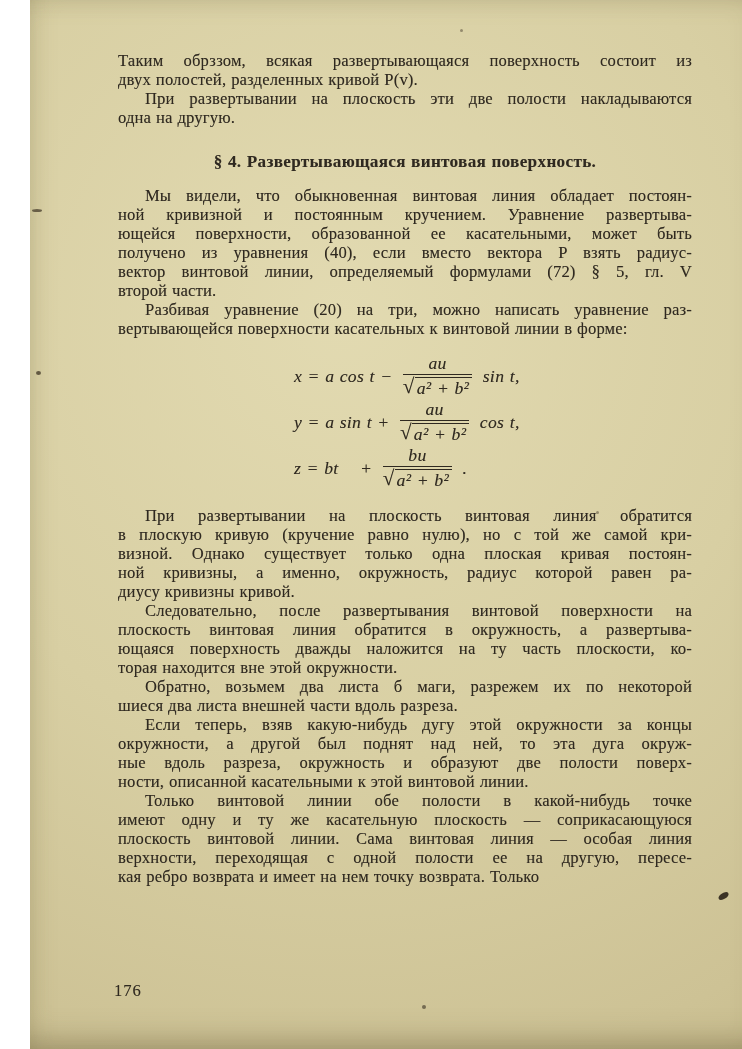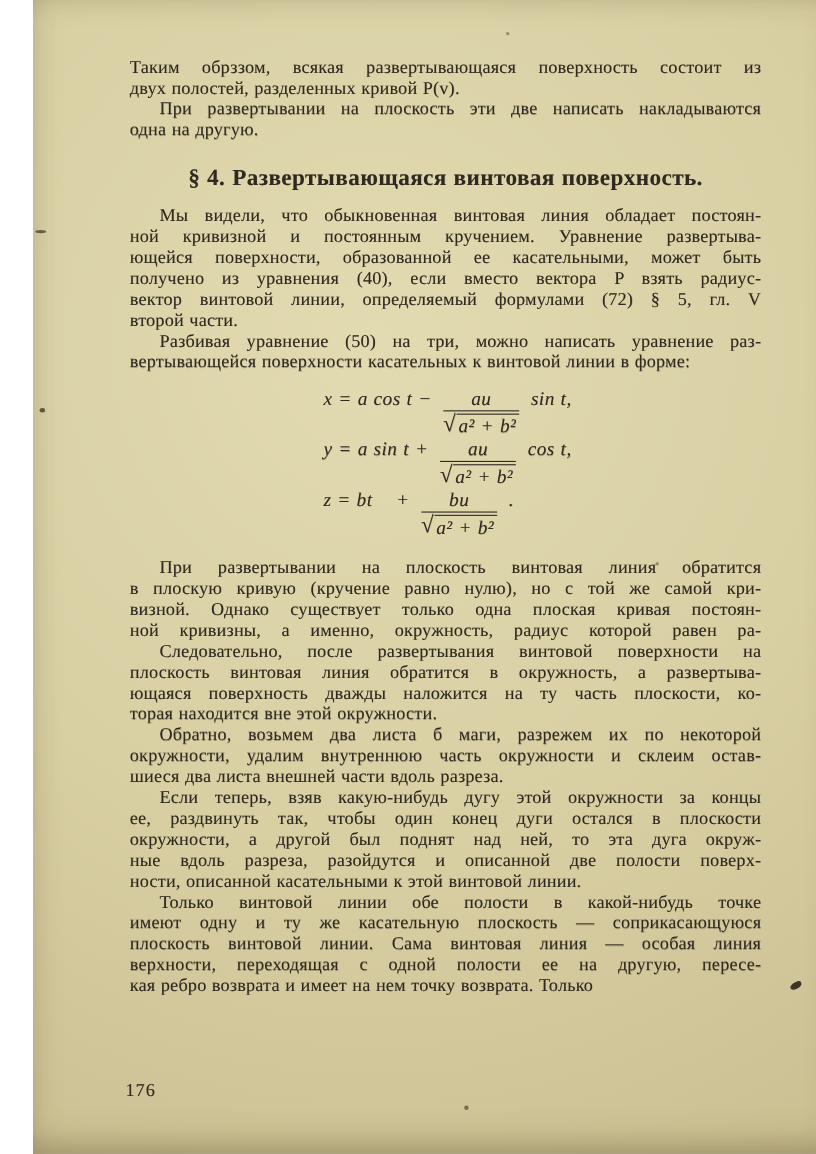--- a/index.html
+++ b/index.html
@@ -46,27 +46,28 @@
   .line {
     text-align: justify;
     text-align-last: justify;
     white-space: nowrap;
   }
   .line.last { text-align-last: auto; white-space: normal; }
   .line.indent { padding-left: 27px; }
   .heading {
     text-align: center;
     font-weight: bold;
-    font-size: 21px;
+    font-size: 17px;
     letter-spacing: 0.4px;
     margin: 25px 0 15px 0;
   }
   .equations { margin: 15px 0 15px 176px; }
   .equation {
     display: flex;
+    align-items: center;
     height: 46px;
     font-size: 17.5px;
     font-style: italic;
     letter-spacing: 0.4px;
   }
   .eq-pre, .eq-post { white-space: pre; }
   .frac {
     display: inline-block;
     text-align: center;
     margin: 0 5px;
@@ -114,34 +115,34 @@
 </head>
 <body>
 
 <div class="page">
   <div class="text-block" id="content">
       <div class="paragraph">
         <div class="line">Таким обрззом, всякая развертывающаяся поверхность состоит из</div>
         <div class="line last">двух полостей, разделенных кривой P(v).</div>
       </div>
       <div class="paragraph">
-        <div class="line indent">При развертывании на плоскость эти две написать накладываются</div>
+        <div class="line indent">При развертывании на плоскость эти две полости накладываются</div>
         <div class="line last">одна на другую.</div>
       </div>
       <div class="heading">§ 4. Развертывающаяся винтовая поверхность.</div>
       <div class="paragraph">
         <div class="line indent">Мы видели, что обыкновенная винтовая линия обладает постоян-</div>
         <div class="line">ной кривизной и постоянным кручением. Уравнение развертыва-</div>
         <div class="line">ющейся поверхности, образованной ее касательными, может быть</div>
         <div class="line">получено из уравнения (40), если вместо вектора P взять радиус-</div>
         <div class="line">вектор винтовой линии, определяемый формулами (72) § 5, гл. V</div>
         <div class="line last">второй части.</div>
       </div>
       <div class="paragraph">
-        <div class="line indent">Разбивая уравнение (50) на три, можно написать уравнение раз-</div>
+        <div class="line indent">Разбивая уравнение (20) на три, можно написать уравнение раз-</div>
         <div class="line last">вертывающейся поверхности касательных к винтовой линии в форме:</div>
       </div>
       <div class="equations">
         <div class="equation">
           <span class="eq-pre">x = a cos t − </span>
           <span class="frac">
             <span class="frac-num">au</span>
             <span class="frac-den"><span class="radical">√</span><span class="radicand">a² + b²</span></span>
           </span>
           <span class="eq-post"> sin t,</span>
@@ -161,37 +162,36 @@
             <span class="frac-den"><span class="radical">√</span><span class="radicand">a² + b²</span></span>
           </span>
           <span class="eq-post"> .</span>
         </div>
       </div>
       <div class="paragraph">
         <div class="line indent">При развертывании на плоскость винтовая линия обратится</div>
         <div class="line">в плоскую кривую (кручение равно нулю), но с той же самой кри-</div>
         <div class="line">визной. Однако существует только одна плоская кривая постоян-</div>
         <div class="line">ной кривизны, а именно, окружность, радиус которой равен ра-</div>
+        <div class="line last">диусу кривизны кривой.</div>
       </div>
       <div class="paragraph">
         <div class="line indent">Следовательно, после развертывания винтовой поверхности на</div>
         <div class="line">плоскость винтовая линия обратится в окружность, а развертыва-</div>
         <div class="line">ющаяся поверхность дважды наложится на ту часть плоскости, ко-</div>
         <div class="line last">торая находится вне этой окружности.</div>
       </div>
       <div class="paragraph">
         <div class="line indent">Обратно, возьмем два листа б маги, разрежем их по некоторой</div>
-        <div class="line">окружности, удалим внутреннюю часть окружности и склеим остав-</div>
         <div class="line last">шиеся два листа внешней части вдоль разреза.</div>
       </div>
       <div class="paragraph">
         <div class="line indent">Если теперь, взяв какую-нибудь дугу этой окружности за концы</div>
-        <div class="line">ее, раздвинуть так, чтобы один конец дуги остался в плоскости</div>
         <div class="line">окружности, а другой был поднят над ней, то эта дуга окруж-</div>
-        <div class="line">ные вдоль разреза, разойдутся и описанной две полости поверх-</div>
+        <div class="line">ные вдоль разреза, окружность и образуют две полости поверх-</div>
         <div class="line last">ности, описанной касательными к этой винтовой линии.</div>
       </div>
       <div class="paragraph">
         <div class="line indent">Только винтовой линии обе полости в какой-нибудь точке</div>
         <div class="line">имеют одну и ту же касательную плоскость — соприкасающуюся</div>
         <div class="line">плоскость винтовой линии. Сама винтовая линия — особая линия</div>
         <div class="line">верхности, переходящая с одной полости ее на другую, пересе-</div>
         <div class="line last">кая ребро возврата и имеет на нем точку возврата. Только</div>
       </div>
     </div>

